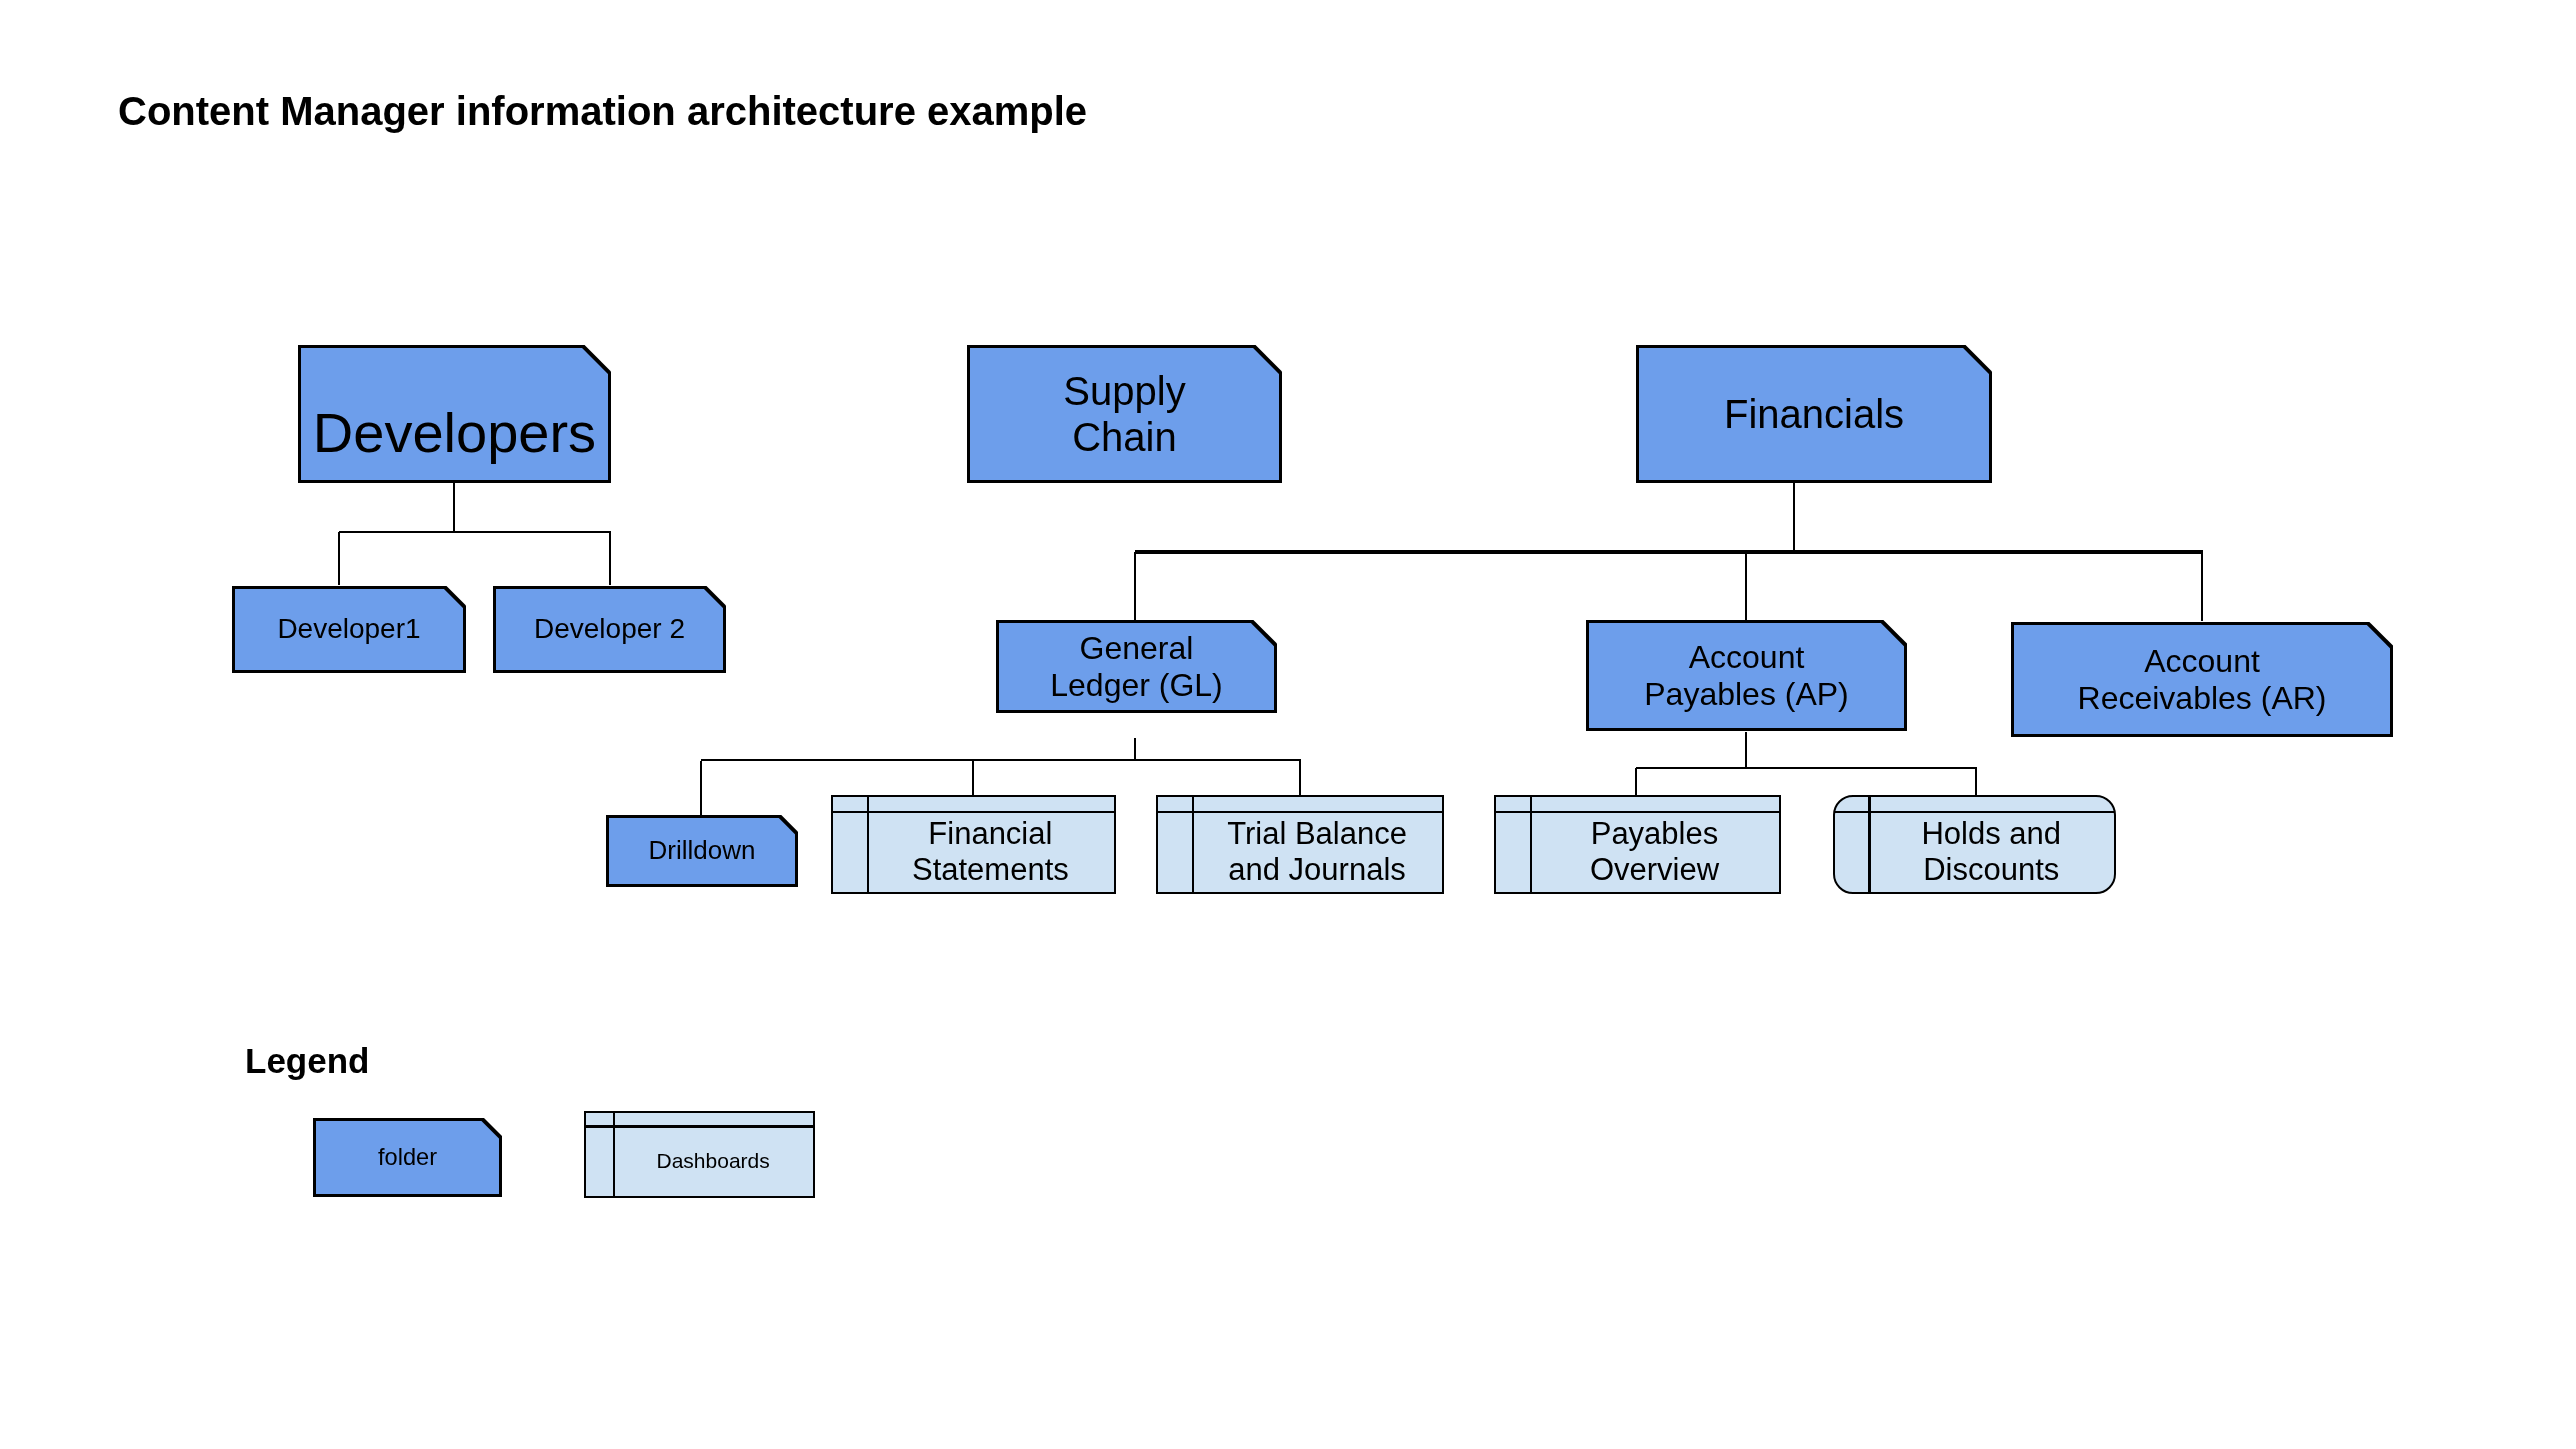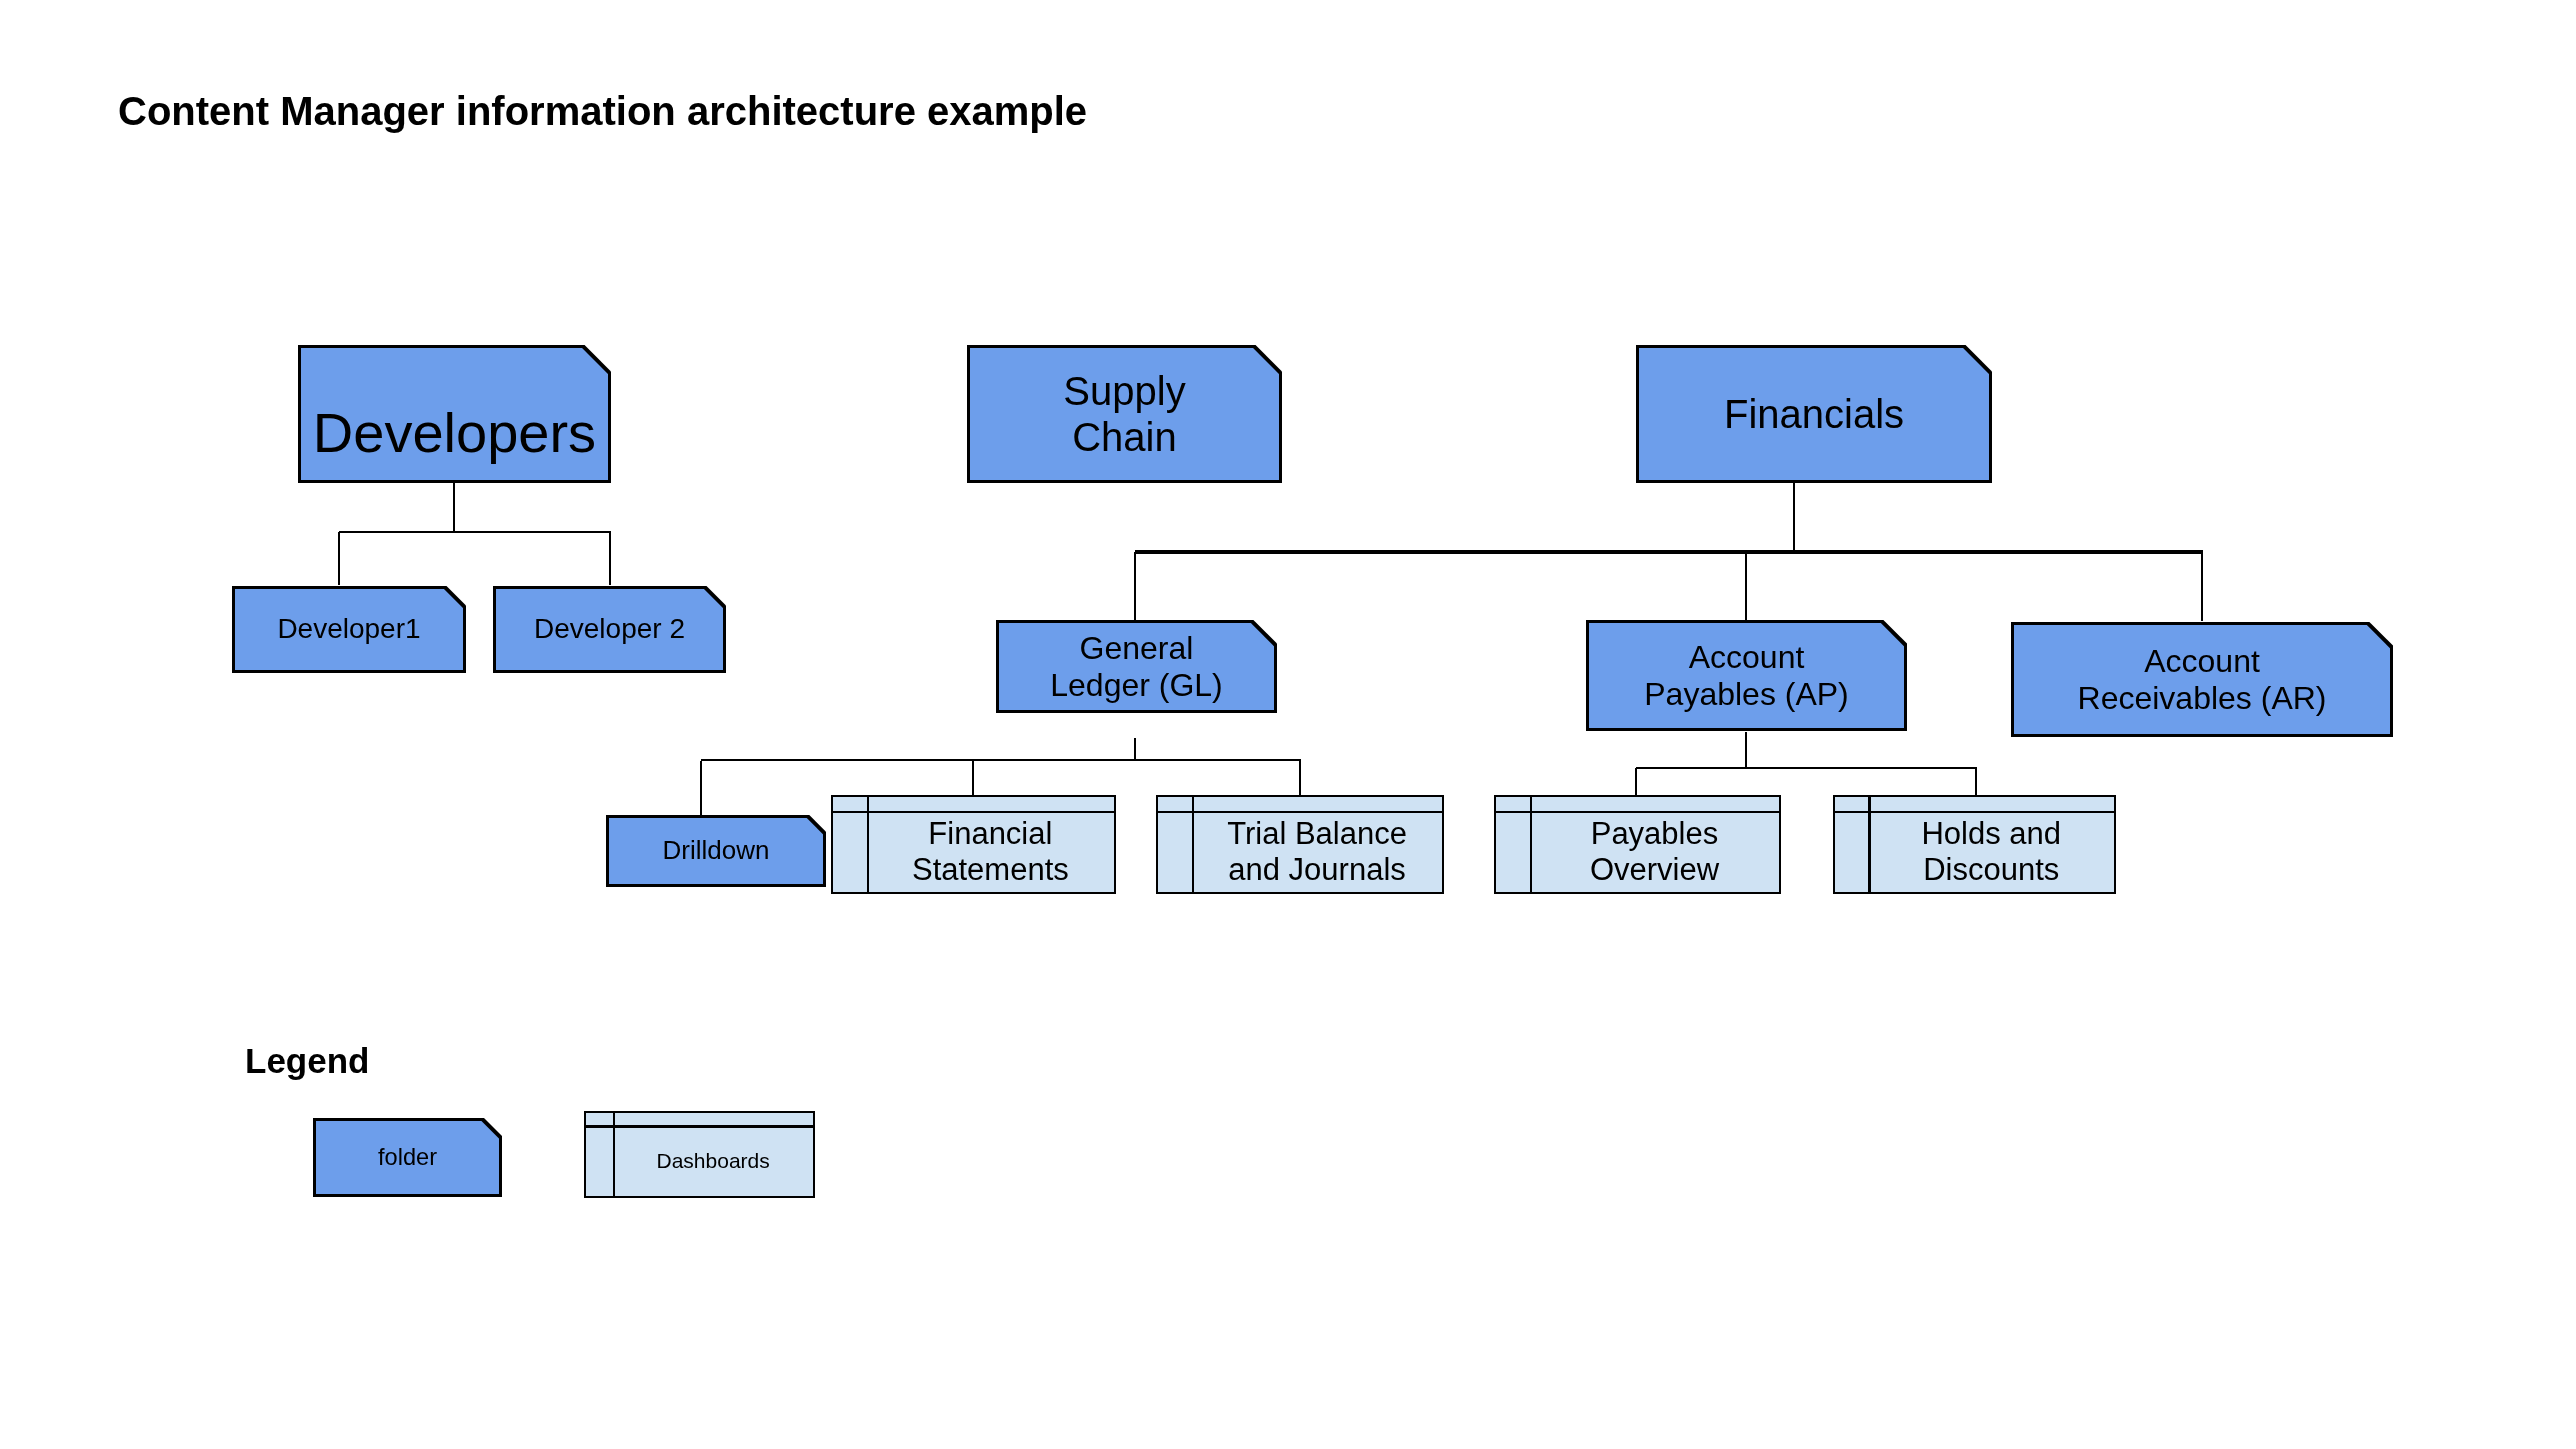--- a/index.html
+++ b/index.html
@@ -56,27 +56,27 @@
   .n-dev2 {left:493px; top:586px; width:233px; height:87px; --n:19.5px;}
   .n-dev2 .lbl{font-size:28px;}
 
   .n-gl {left:996px;top:620px; width:281px; height:93px; --n:23.6px;}
   .n-gl .lbl{font-size:32px;}
   .n-ap {left:1586px;top:620px; width:321px; height:111px; --n:23.6px;}
   .n-ap .lbl{font-size:32px;}
   .n-ar {left:2011px;top:622px; width:382px; height:115px; --n:23.6px;}
   .n-ar .lbl{font-size:32px;}
 
-  .n-drill {left:606px;top:815px;width:192px;height:72px;padding-left:28px; --n:16.7px;}
+  .n-drill {left:606px;top:815px;width:192px;height:72px; --n:16.7px;}
   .n-drill .lbl{font-size:26px;}
 
   .n-fs {left:831px;top:795px;width:285px;height:99px;}
   .n-tb {left:1156px;top:795px;width:288px;height:99px;}
   .n-po {left:1494px;top:795px;width:287px;height:99px;}
-  .n-hd {left:1833px;top:795px;width:283px;height:99px;}
+  .n-hd {left:1833px;top:795px;width:283px;height:99px;border-radius:20px;}
   .n-fs .lbl,.n-tb .lbl,.n-po .lbl,.n-hd .lbl{font-size:31px;}
 
   .n-legend-folder {left:313px;top:1118px;width:189px;height:79px; --n:18px;}
   .n-legend-folder .lbl{font-size:23.6px;}
   .n-legend-dash {left:584px;top:1111px;width:231px;height:87px;}
   .n-legend-dash .lbl{font-size:21px;}
 
   
   
   .c-dev-drop   {left:453px; top:482px; width:2.1px;   height:50px;}

